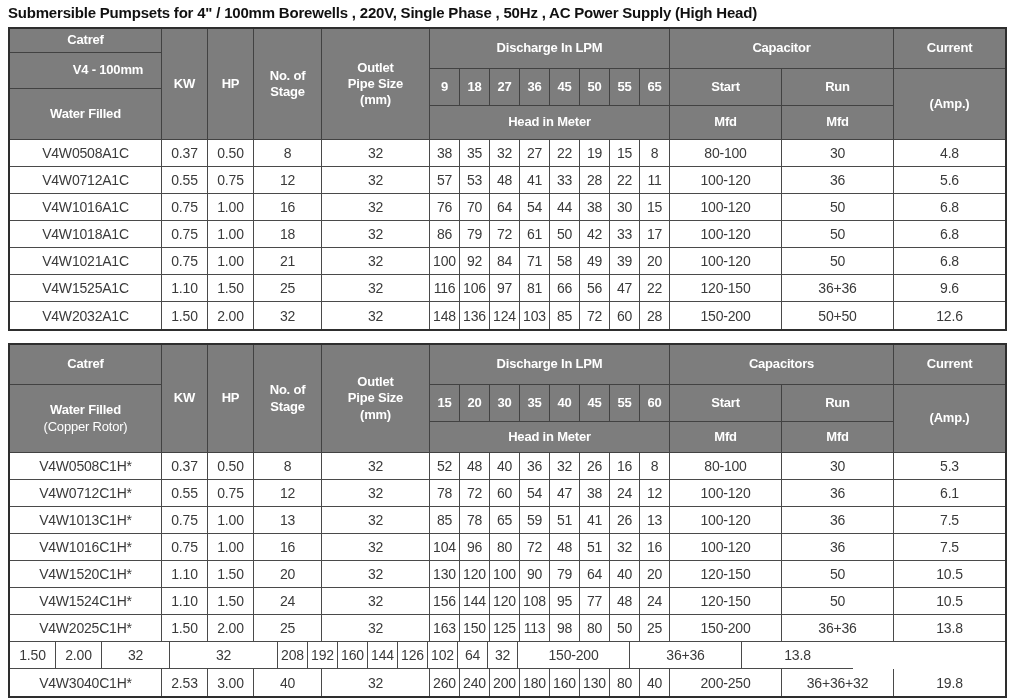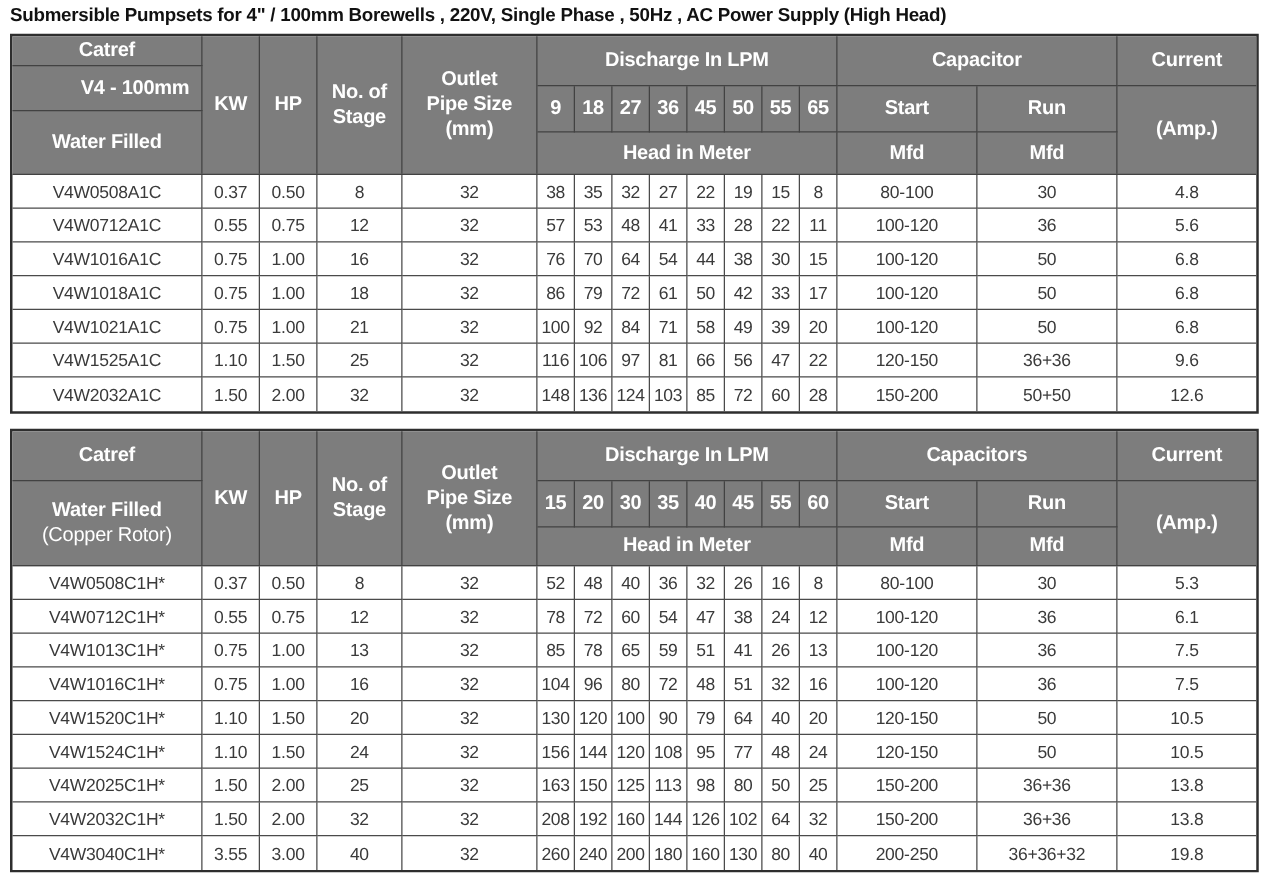--- a/index.html
+++ b/index.html
@@ -19,21 +19,21 @@
     border: 2px solid #2e2e2e;
     background: #fff;
     margin-bottom: 12px;
   }
   
   .thead {
     display: flex;
     background: #7d7d7d;
     color: #ffffff;
     font-weight: bold;
-    font-size: 16px;
+    font-size: 13px;
     text-align: center;
     border-bottom: 1px solid #424242;
     letter-spacing: -0.2px;
   }
   .t1 .thead { height: 111px; }
   .t2 .thead { height: 108px; }
   .hcol { display: flex; flex-direction: column; }
   .hband { display: flex; }
   .hcell {
     display: flex; align-items: center; justify-content: center;
@@ -439,41 +439,40 @@
           <div class="cell w-h">98</div>
           <div class="cell w-h">80</div>
           <div class="cell w-h">50</div>
           <div class="cell w-h">25</div>
           <div class="cell w-sr">150-200</div>
           <div class="cell w-sr">36+36</div>
           <div class="cell w-cur">13.8</div>
         </div>
 
         <div class="row">
-          <div class="cell w-cat">V4W2032C1H*</div>
           <div class="cell w-kw">1.50</div>
           <div class="cell w-hp">2.00</div>
           <div class="cell w-st">32</div>
           <div class="cell w-out">32</div>
           <div class="cell w-h">208</div>
           <div class="cell w-h">192</div>
           <div class="cell w-h">160</div>
           <div class="cell w-h">144</div>
           <div class="cell w-h">126</div>
           <div class="cell w-h">102</div>
           <div class="cell w-h">64</div>
           <div class="cell w-h">32</div>
           <div class="cell w-sr">150-200</div>
           <div class="cell w-sr">36+36</div>
           <div class="cell w-cur">13.8</div>
         </div>
 
         <div class="row">
           <div class="cell w-cat">V4W3040C1H*</div>
-          <div class="cell w-kw">3.55</div>
+          <div class="cell w-kw">2.53</div>
           <div class="cell w-hp">3.00</div>
           <div class="cell w-st">40</div>
           <div class="cell w-out">32</div>
           <div class="cell w-h">260</div>
           <div class="cell w-h">240</div>
           <div class="cell w-h">200</div>
           <div class="cell w-h">180</div>
           <div class="cell w-h">160</div>
           <div class="cell w-h">130</div>
           <div class="cell w-h">80</div>

